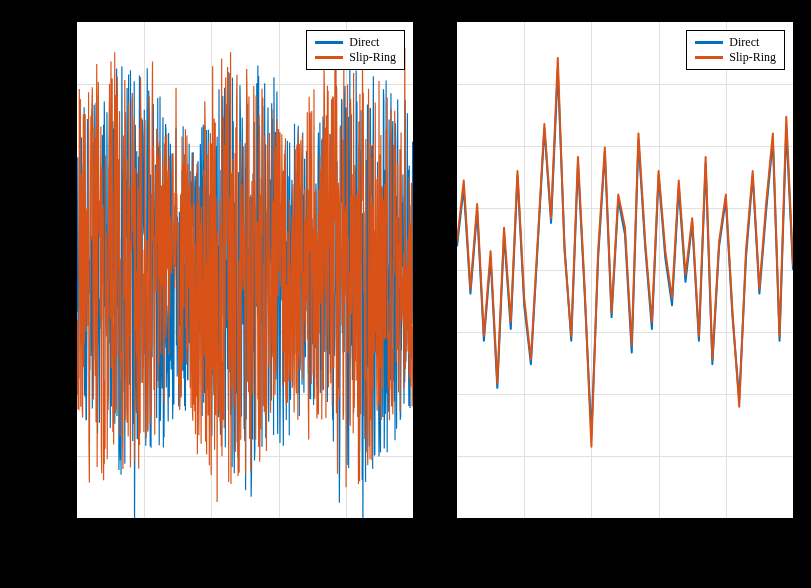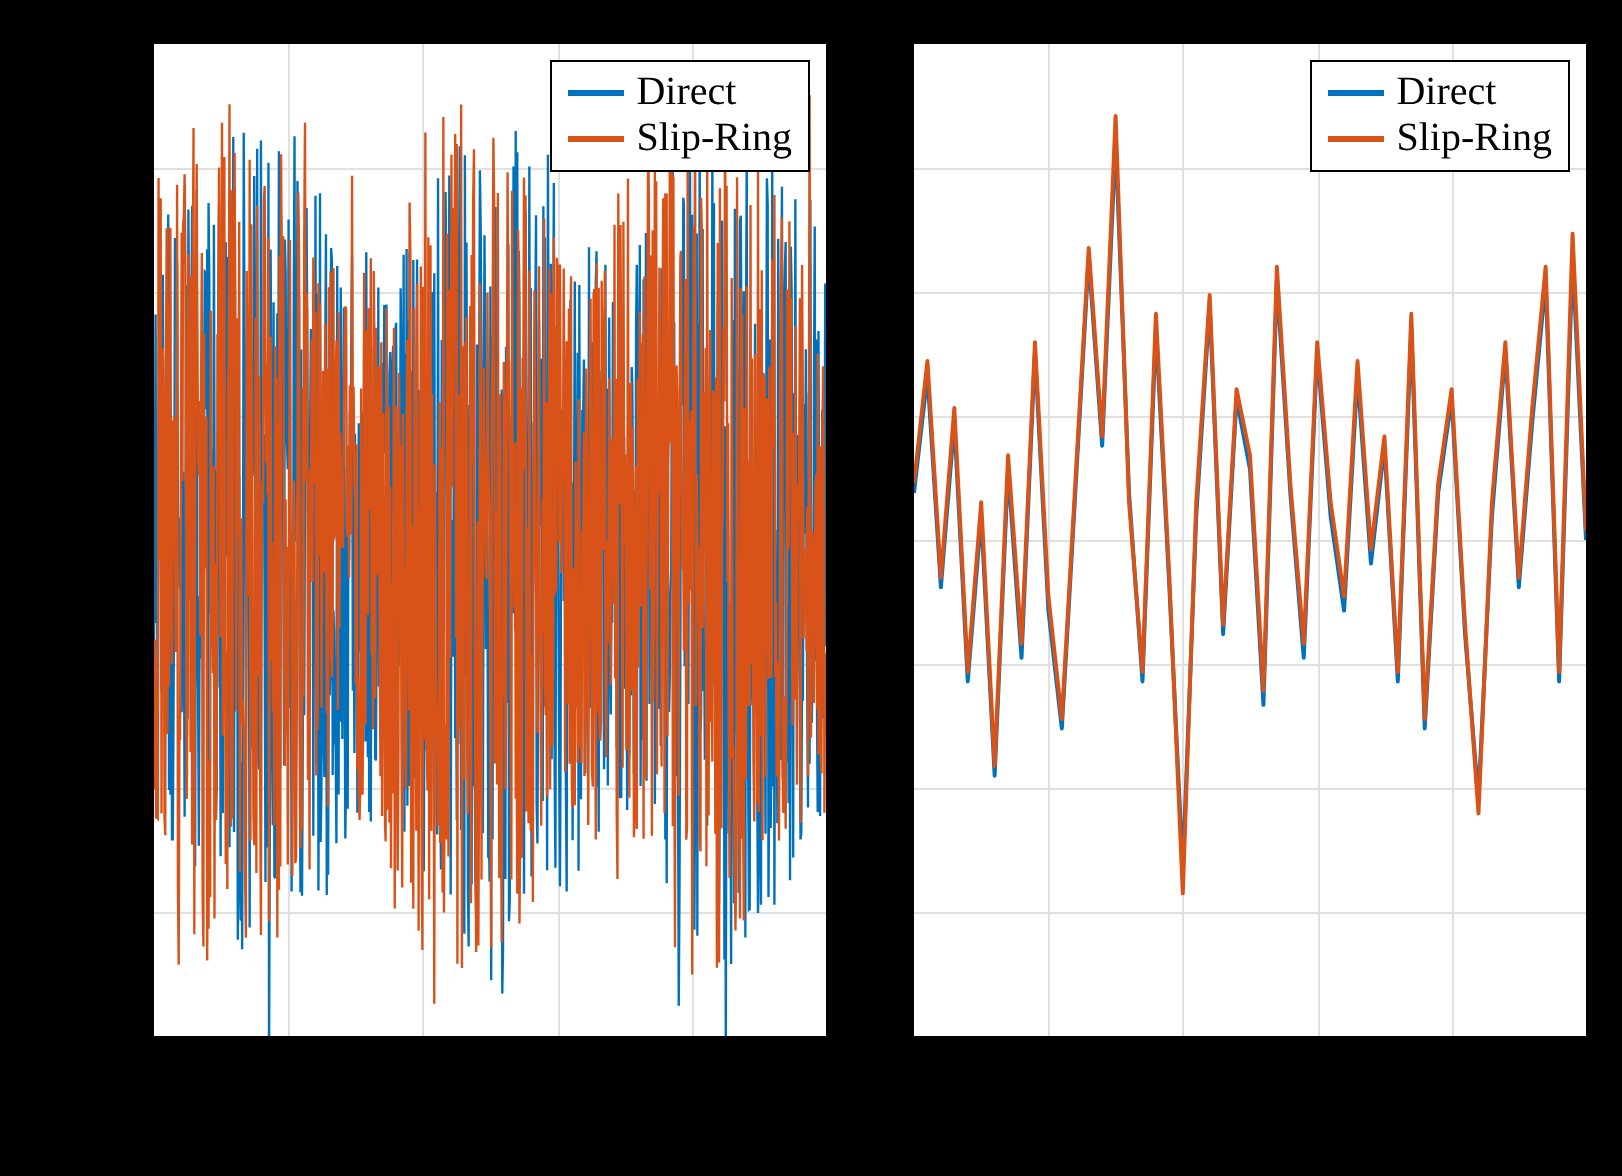--- a/index.html
+++ b/index.html
@@ -48,21 +48,21 @@
     background: #e0e0e0;
     left: 0;
   }
   .legend {
     position: absolute;
     top: 8px;
     right: 8px;
     background: #fff;
     border: 1.5px solid #000;
     padding: 4px 8px;
-    font-size: 20px;
+    font-size: 12px;
     z-index: 10;
   }
   .legend-item {
     display: flex;
     align-items: center;
     gap: 6px;
   }
   .legend-line {
     width: 28px;
     height: 2.5px;

